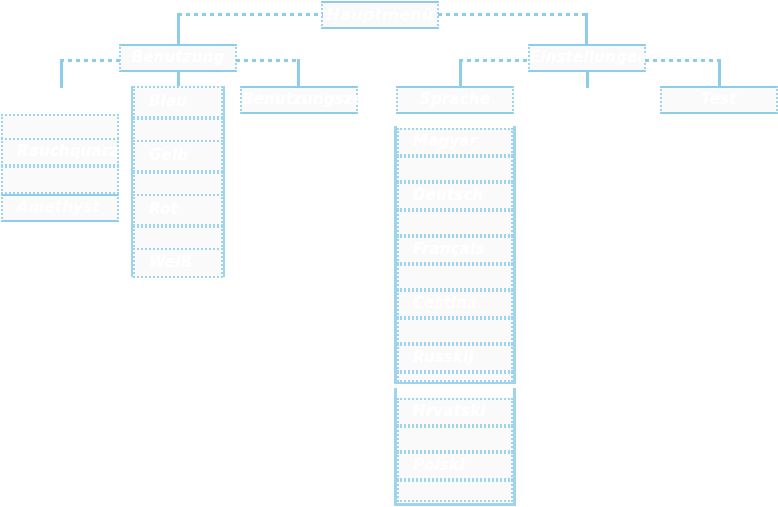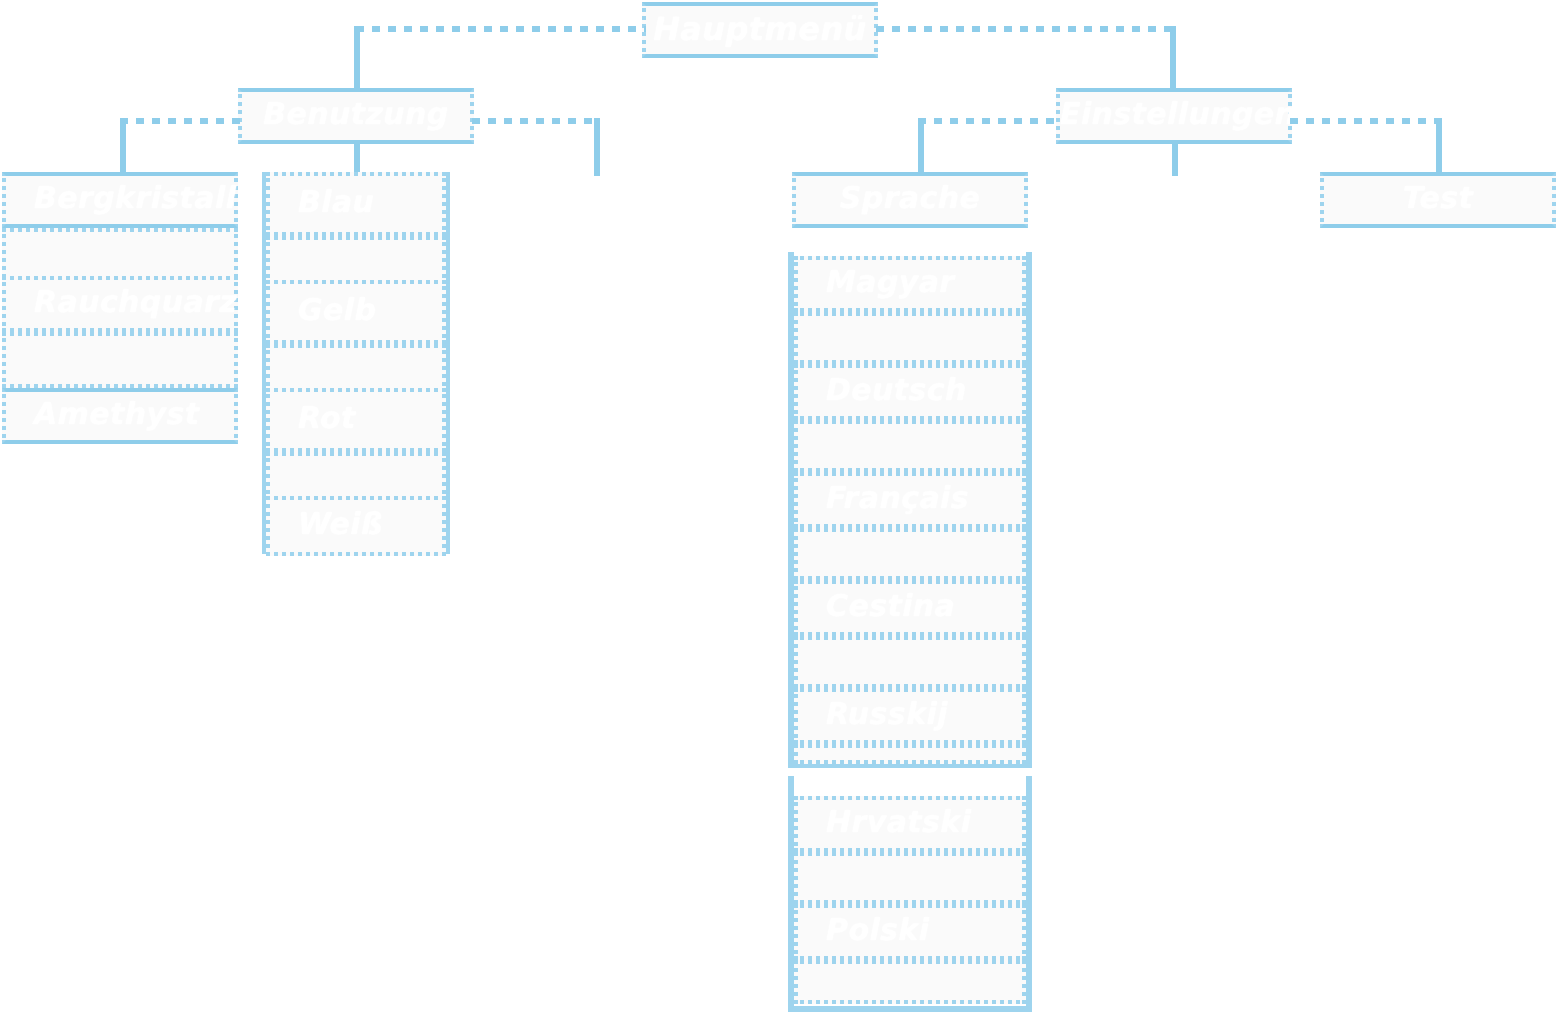--- a/index.html
+++ b/index.html
@@ -97,23 +97,20 @@
 
   <div class="hdot" style="left:459px;top:59px;width:68px;"></div>
   <div class="hdot" style="left:645px;top:59px;width:74px;"></div>
 
   <div class="vline" style="left:459px;top:59px;height:29px;"></div>
   <div class="vline" style="left:586px;top:71px;height:17px;"></div>
   <div class="vline" style="left:718px;top:59px;height:29px;"></div>
 
   <div class="stack" style="left:1px;top:86px;width:118px;height:0px;border-left:0;border-right:0;"></div>
 
-  <div class="node fs15" style="left:1px;top:86px;width:118px;height:28px;">
-    <span class="lbl">Bergkristall</span>
-  </div>
   <div class="node fs14 ns-dotall" style="left:1px;top:114px;width:118px;height:28px;">
     <span class="lbl"></span>
   </div>
   <div class="node fs15 ns-dotall" style="left:1px;top:138px;width:118px;height:28px;">
     <span class="lbl">Rauchquarz</span>
   </div>
   <div class="node fs14 ns-dotall" style="left:1px;top:166px;width:118px;height:28px;">
     <span class="lbl"></span>
   </div>
   <div class="node fs15" style="left:1px;top:194px;width:118px;height:28px;">
@@ -137,20 +134,23 @@
   <div class="node fs15 ns-dotall" style="left:133px;top:194px;width:90px;height:32px;">
     <span class="lbl">Rot</span>
   </div>
   <div class="node fs14 ns-dotall" style="left:133px;top:226px;width:90px;height:28px;">
     <span class="lbl"></span>
   </div>
   <div class="node fs15 ns-dotall" style="left:133px;top:248px;width:90px;height:30px;">
     <span class="lbl">Weiß</span>
   </div>
 
+  <div class="node center fs15" style="left:240px;top:86px;width:118px;height:28px;">
+    <span class="lbl">Benutzungszeit</span>
+  </div>
 
   <div class="node center fs15" style="left:396px;top:86px;width:118px;height:28px;">
     <span class="lbl">Sprache</span>
   </div>
 
   <div class="stack capped" style="left:394px;top:126px;width:122px;height:258px;"></div>
 
   <div class="node fs15 ns-dotall" style="left:397px;top:128px;width:116px;height:28px;">
     <span class="lbl">Magyar</span>
   </div>

